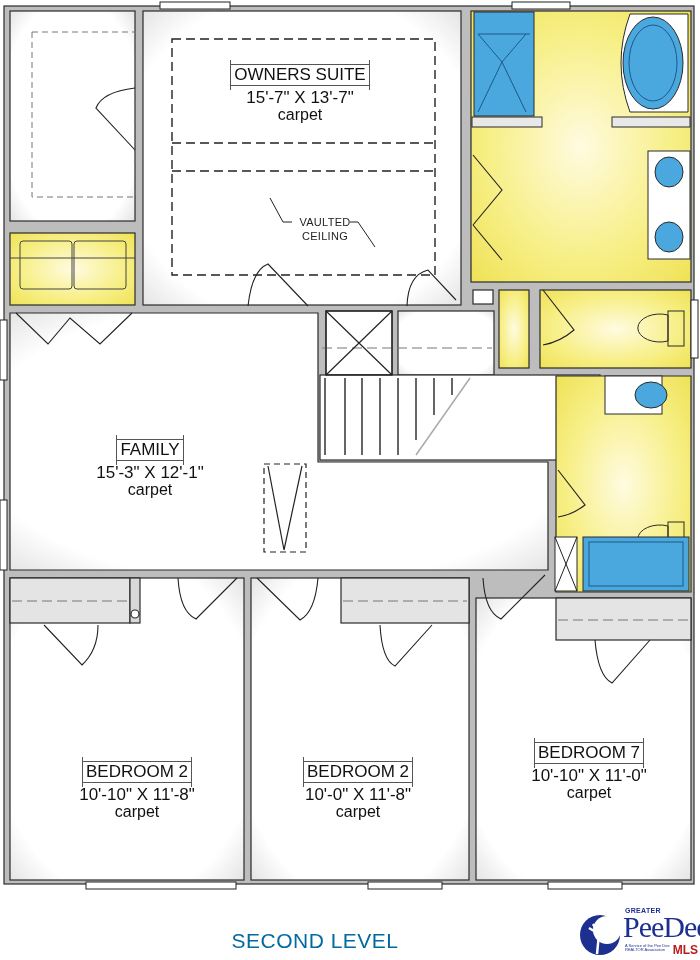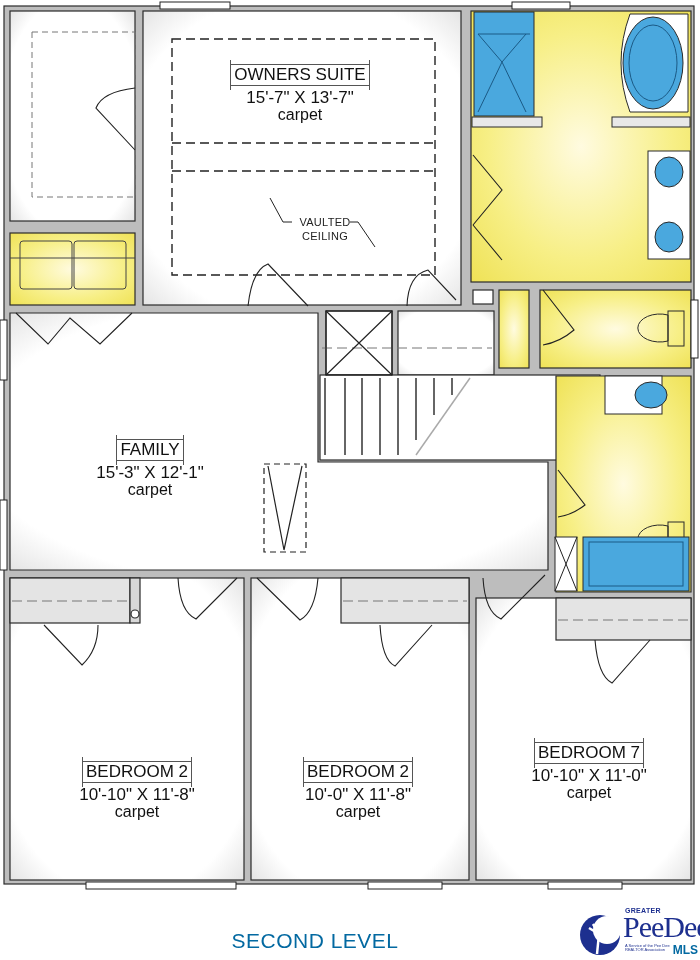--- a/index.html
+++ b/index.html
@@ -12,21 +12,21 @@
   .lbl .name::before, .lbl .name::after { content: ""; position: absolute; top: -5px; bottom: -5px; width: 1px; background: #555; }
   .lbl .name::before { left: 0; } .lbl .name::after { right: 0; }
   .lbl .dim { font-size: 17px; margin-top: 3px; white-space: nowrap; }
   .lbl .floor { font-size: 16px; }
   .note { position: absolute; font-size: 11px; color: #222; text-align: center; line-height: 1.25; letter-spacing: 0.3px; }
   .level-title { position: absolute; left: 0; width: 630px; top: 929px; text-align: center;
                  font-size: 21px; color: #0369a1; letter-spacing: 0.5px; }
   .logo { position: absolute; left: 575px; top: 900px; width: 125px; height: 60px; }
   .logo .greater { position: absolute; left: 50px; top: 7px; font-size: 7px; font-weight: bold; color: #1d2f8f; letter-spacing: 0.3px; }
   .logo .brand { position: absolute; left: 48px; top: 10px; font-family: "Liberation Serif", serif; font-size: 30px; color: #1d2f8f; letter-spacing: -1px; }
-  .logo .mls { position: absolute; right: 2px; top: 43px; font-size: 12px; font-weight: bold; color: #0369a1; }
+  .logo .mls { position: absolute; right: 2px; top: 43px; font-size: 12px; font-weight: bold; color: #b91c1c; }
   .logo .tag { position: absolute; left: 50px; top: 44px; font-size: 4px; color: #1d2f8f; width: 45px; line-height: 1.1; }
 </style>
 </head>
 <body>
 
 <svg id="plan" viewBox="0 0 700 960" xmlns="http://www.w3.org/2000/svg">
   <defs>
     <radialGradient id="yel" cx="50%" cy="50%" r="70%">
       <stop offset="0%" stop-color="#fffbe0"></stop>
       <stop offset="60%" stop-color="#f7ef86"></stop>

